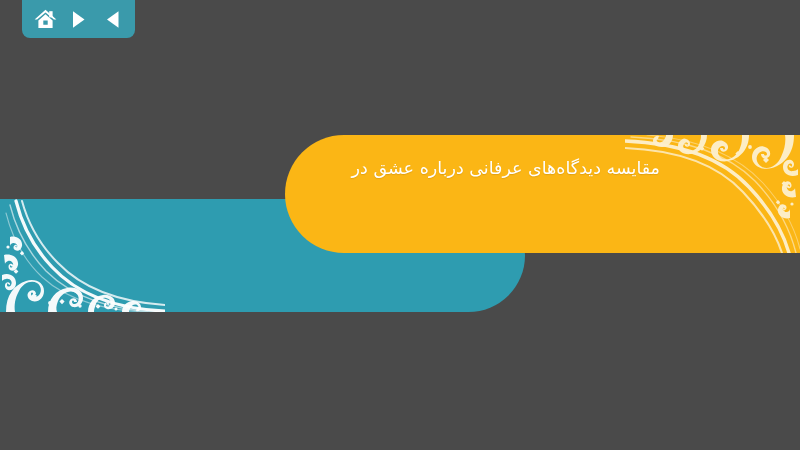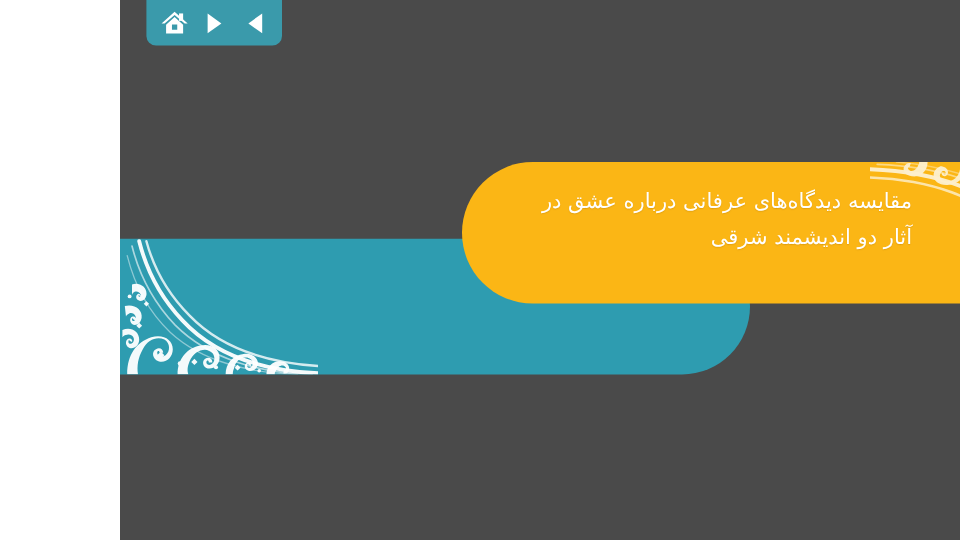--- a/index.html
+++ b/index.html
@@ -9,21 +9,21 @@
   }
   body {
     width: 800px;
     height: 450px;
     overflow: hidden;
     font-family: "DejaVu Sans", "Liberation Sans", sans-serif;
   }
 
   #stage {
     position: relative;
-    width: 700px;
+    width: 800px;
     height: 450px;
     background: #4a4a4a;
     overflow: hidden;
   }
 
   
   #navbar {
     position: absolute;
     left: 22px;
     top: -8px;
@@ -237,18 +237,17 @@
         <path d="M153,65 l2.2,2.2 -2.2,2.2 -2.2,-2.2 Z"></path>
         <circle cx="125" cy="12" r="1.9"></circle>
         <circle cx="95" cy="8" r="1.7"></circle>
         <circle cx="59" cy="5" r="1.5"></circle>
         <circle cx="167" cy="69" r="1.6"></circle>
       </g>
     </svg>
 
     <div id="title-block">
       <span class="tline">مقایسه دیدگاه‌های عرفانی درباره عشق در</span>
-      <span class="tline">آثار دو اندیشمند شرقی</span>
     </div>
 
   </div>
 
 </div>
 
 </body></html>

